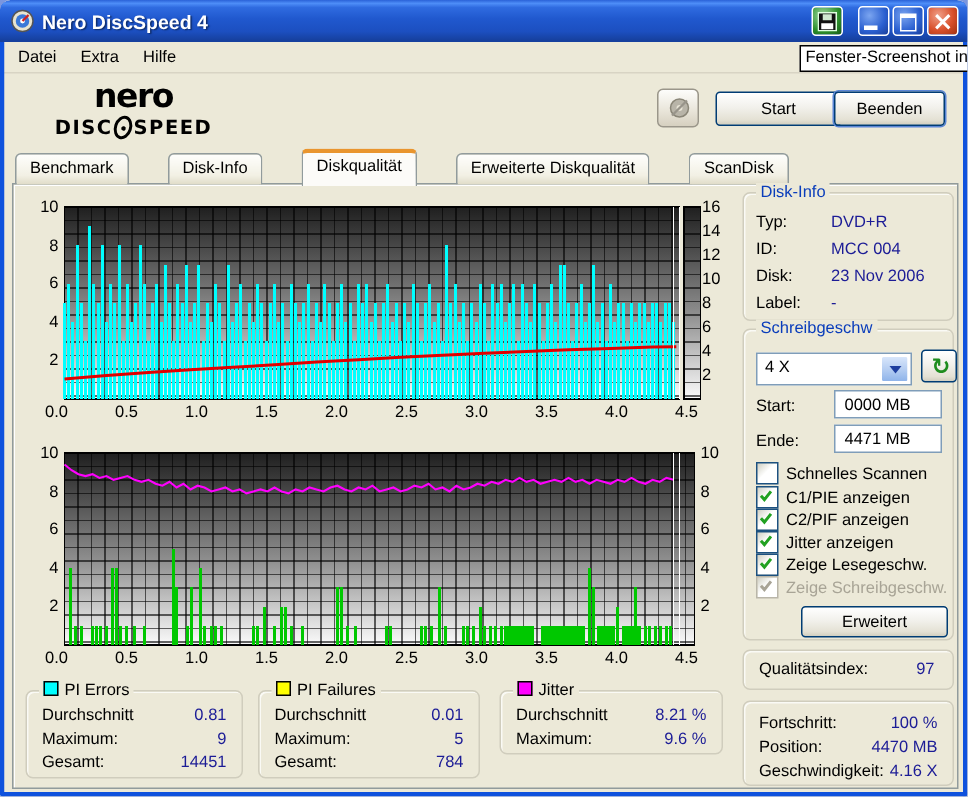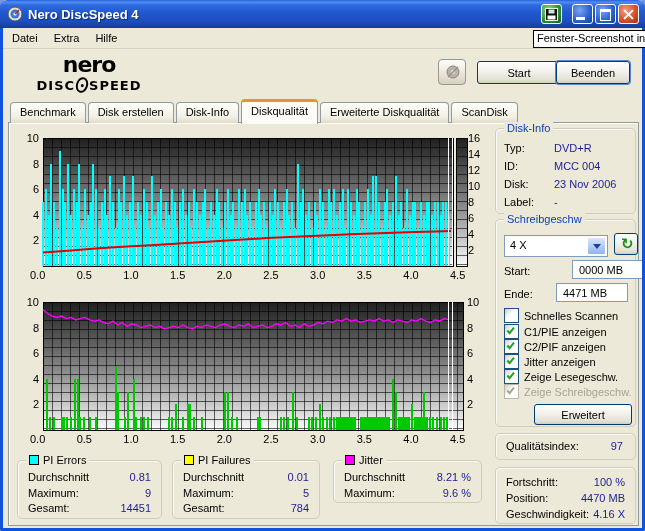--- a/index.html
+++ b/index.html
@@ -35,21 +35,21 @@
   .combo .carrow{position:absolute;top:1px;right:1px;bottom:1px;width:17px;border:1px solid #fff;border-radius:2px;
     background:linear-gradient(180deg,#d8e6fb,#b6cef2 50%,#8fb4ea);display:flex;align-items:center;justify-content:center;}
   .tri{width:0;height:0;border-left:4px solid transparent;border-right:4px solid transparent;border-top:5px solid #1f3f9f;}
   #drive-combo{left:170px;top:61px;width:262px;height:22px;}
   .xp-btn{position:absolute;border:1px solid #003c74;border-radius:3px;font-family:"Liberation Sans",sans-serif;font-size:11px;color:#000;
     background:linear-gradient(180deg,#ffffff,#f2f1ec 45%,#e4e1d4 85%,#d2cfc0);cursor:pointer;}
   #eject-btn{left:438px;top:59px;width:28px;height:26px;border:1px solid #9a968a;border-radius:4px;background:linear-gradient(#fdfdfb,#e8e4d8 60%,#d6d0c0);}
   #start-btn{left:477px;top:61px;width:84px;height:23px;}
   #quit-btn{left:556px;top:61px;width:74px;height:23px;box-shadow:0 0 0 1px #5a85d6;}
   
-  #tabs{position:absolute;left:10px;top:99px;height:24px;display:flex;align-items:flex-end;z-index:5;}
+  #tabs{position:absolute;left:10px;top:99px;height:24px;display:flex;align-items:flex-end;z-index:5;gap:24px;}
   .tab{height:15px;padding:3px 9px 2px;border:1px solid #919b9c;border-bottom:none;border-radius:4px 4px 0 0;
     background:linear-gradient(#fefefc,#f2f0e4 70%,#e0dcc8);margin-right:2px;font-size:11px;cursor:pointer;}
   .tab.active{background:#fcfbf8;height:17px;border-top:3px solid #e9952e;padding-top:3px;position:relative;top:1px;}
   #tabpage{position:absolute;left:8px;top:122px;width:629px;height:402px;border:1px solid #919b9c;background:#ece9d8;box-shadow:inset 1px 1px 0 #fff;z-index:1;}
   
   .group{position:absolute;border:1px solid #d0cdbd;border-radius:5px;box-shadow:inset 1px 1px 0 rgba(255,255,255,.75);z-index:6;}
   .gtitle{position:absolute;top:-7px;left:8px;background:#ece9d8;padding:0 3px;font-size:11px;line-height:13px;white-space:nowrap;}
   .gtitle.blue{color:#0a3dbb;}
   .kv{position:absolute;font-size:11px;height:13px;line-height:13px;white-space:nowrap;}
   .navy{color:#1c1c96;}
@@ -126,21 +126,20 @@
       <circle cx="8" cy="8" r="6" fill="#b8b4a8" stroke="#8a8678"></circle>
       <circle cx="8" cy="8" r="2" fill="#e6e2d4"></circle>
       <path d="M3 13 L13 3" stroke="#98948a" stroke-width="1.5"></path>
     </svg>
   </button>
   <button class="xp-btn" id="start-btn">Start</button>
   <button class="xp-btn" id="quit-btn">Beenden</button>
 
   <div id="tabs">
       <div class="tab">Benchmark</div>
-      <div class="tab">Disk erstellen</div>
       <div class="tab">Disk-Info</div>
       <div class="tab active">Diskqualität</div>
       <div class="tab">Erweiterte Diskqualität</div>
       <div class="tab">ScanDisk</div>
     </div>
   <div id="tabpage"></div>
 
   <div class="group" id="g-diskinfo" style="left:495px;top:128px;width:139px;height:84px;">
     <span class="gtitle blue">Disk-Info</span>
   <span class="kv" style="left: 8px; top: 13px;">Typ:</span>
@@ -156,21 +155,21 @@
   <div class="group" id="g-settings" style="left:495px;top:219px;width:139px;height:206px;">
     <span class="gtitle blue">Schreibgeschw</span>
     <div class="combo" id="speed-combo" style="left:8px;top:15px;width:102px;height:20px;">
       <span class="ctext">4 X</span>
       <span class="carrow">
           <span class="tri"></span>
         </span>
     </div>
     <button class="xp-btn" id="refresh-btn"><span>↻</span></button>
     <span class="kv" style="left:8px;top:45px;">Start:</span>
-    <input class="xinput" style="left: 76px; top: 40px; width: 72px; height: 19px;" value="0000 MB">
+    <input class="xinput" style="left: 60px; top: 40px; width: 72px; height: 19px;" value="0000 MB">
     <span class="kv" style="left:8px;top:68px;">Ende:</span>
     <input class="xinput" style="left: 60px; top: 63px; width: 72px; height: 19px;" value="4471 MB">
     <button class="xp-btn" id="adv-btn">Erweitert</button>
   <label class="cb" style="top: 88px;">
         <span class="cbbox"></span>
         <span>Schnelles Scannen</span>
       </label>
       <label class="cb" style="top: 104px;">
         <span class="cbbox"><svg width="11" height="11" viewBox="0 0 12 12">
             <path d="M2.5,6 L5,8.8 L9.8,2.8" fill="none" stroke="#21a121" stroke-width="2.2"></path>

